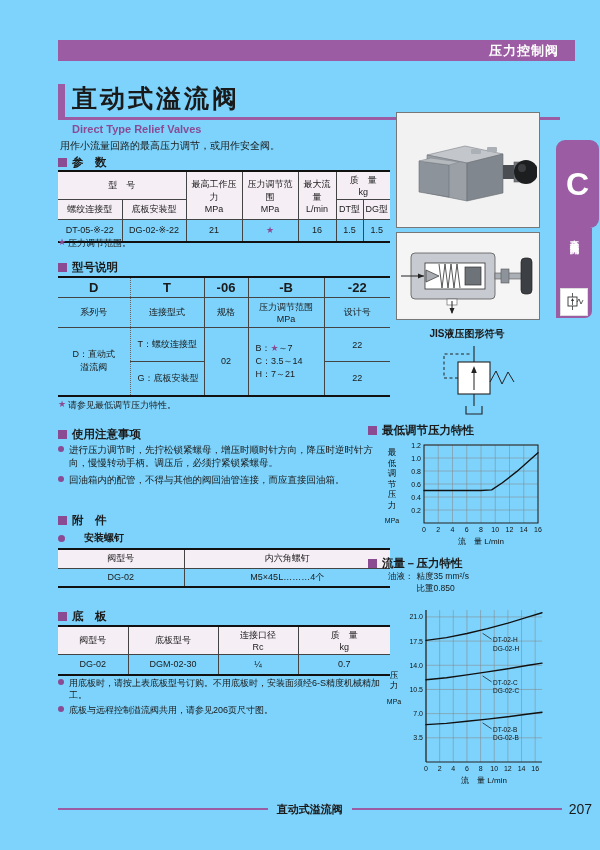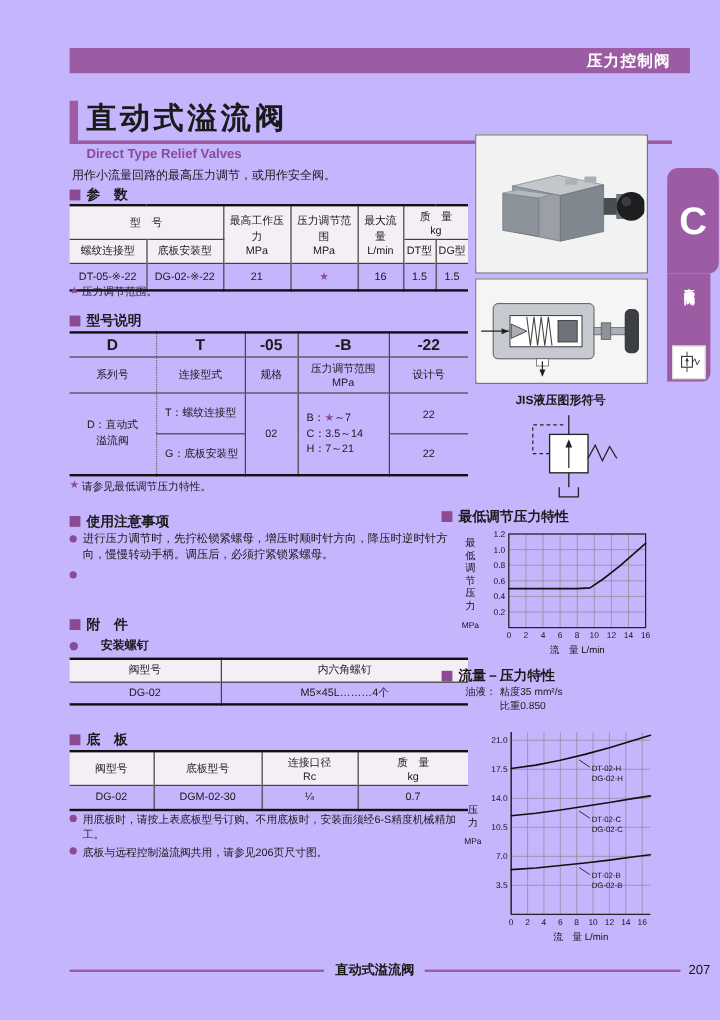--- a/index.html
+++ b/index.html
@@ -1,17 +1,17 @@
 <!DOCTYPE html>
 <html><head>
 <meta charset="utf-8">
 <style>
   html,body{margin:0;padding:0;background:#fff;}
   body{font-family:"Liberation Sans","DejaVu Sans",sans-serif;color:#1a1a1a;}
-  .page{position:relative;width:600px;height:850px;background:#c4b5fd;overflow:hidden;}
+  .page{position:relative;width:600px;height:850px;background:#7dd3fc;overflow:hidden;}
   .abs{position:absolute;}
   
   .header-bar{left:58px;top:40px;width:517px;height:21px;background:#9b5ca3;color:#fff;
     display:flex;align-items:center;justify-content:flex-end;padding-right:16px;
     font-weight:bold;font-size:13px;letter-spacing:1px;box-sizing:border-box;}
   
   .title-accent{left:58px;top:84px;width:7px;height:34px;background:#9b5ca3;}
   .page-title{left:72px;top:82px;font-size:25px;font-weight:bold;letter-spacing:3px;}
   .title-rule{left:58px;top:117px;width:502px;height:3px;background:#9b5ca3;}
   .subtitle{left:72px;top:123px;font-size:11px;font-weight:bold;color:#8a4b93;}
@@ -52,21 +52,21 @@
   .tab-body{width:36px;height:90px;background:#9b5ca3;border-radius:0 0 7px 0;
     display:flex;flex-direction:column;align-items:center;}
   .tab-vtext{writing-mode:vertical-rl;text-orientation:upright;color:#fff;
     font-size:9px;font-weight:bold;letter-spacing:1px;margin-top:5px;height:52px;}
   .tab-sym{width:26px;height:26px;background:#fff;border:1px solid #ddd;margin-top:3px;
     display:flex;align-items:center;justify-content:center;}
   
   .footer{left:58px;top:801px;width:534px;display:flex;align-items:center;}
   .f-line{height:2px;background:#9b5ca3;flex:1;}
   .f-label{font-size:11px;font-weight:bold;margin:0 9px;}
-  .f-page{font-size:11px;margin-left:7px;}
+  .f-page{font-size:14px;margin-left:7px;}
 </style>
 </head>
 <body>
 
 <div class="page">
 
   <div class="abs header-bar">
     <span>压力控制阀</span>
   </div>
 
@@ -133,21 +133,21 @@
         <col style="width:72px">
         <col style="width:74px">
         <col style="width:44px">
         <col style="width:76px">
         <col style="width:66px">
       </colgroup>
     <tbody>
         <tr class="code-row" style="height:20px">
       <th>D</th>
       <th class="dot">T</th>
-      <th>-05</th>
+      <th>-06</th>
       <th>-B</th>
       <th>-22</th>
     </tr>
     <tr style="height:30px">
       <th>系列号</th>
       <th class="dot">连接型式</th>
       <th>规格</th>
       <th class="pre">压力调节范围
 MPa</th>
       <th>设计号</th>
@@ -179,20 +179,21 @@
     <span class="sq"></span>
     <span>使用注意事项</span>
   </div>
   <div class="abs usage" style="left:58px;top:444px;width:322px">
     <div class="note-item">
       <span class="bullet"></span>
       <span>进行压力调节时，先拧松锁紧螺母，增压时顺时针方向，降压时逆时针方向，慢慢转动手柄。调压后，必须拧紧锁紧螺母。</span>
     </div>
     <div class="note-item">
       <span class="bullet"></span>
+      <span>回油箱内的配管，不得与其他的阀回油管连接，而应直接回油箱。</span>
     </div>
   </div>
 
   <div class="abs sec-h" style="left:58px;top:513px">
     <span class="sq"></span>
     <span>附　件</span>
   </div>
   <div class="abs sub-h" style="left:58px;top:531px">
     <span class="bullet"></span>
     <span>安装螺钉</span>

